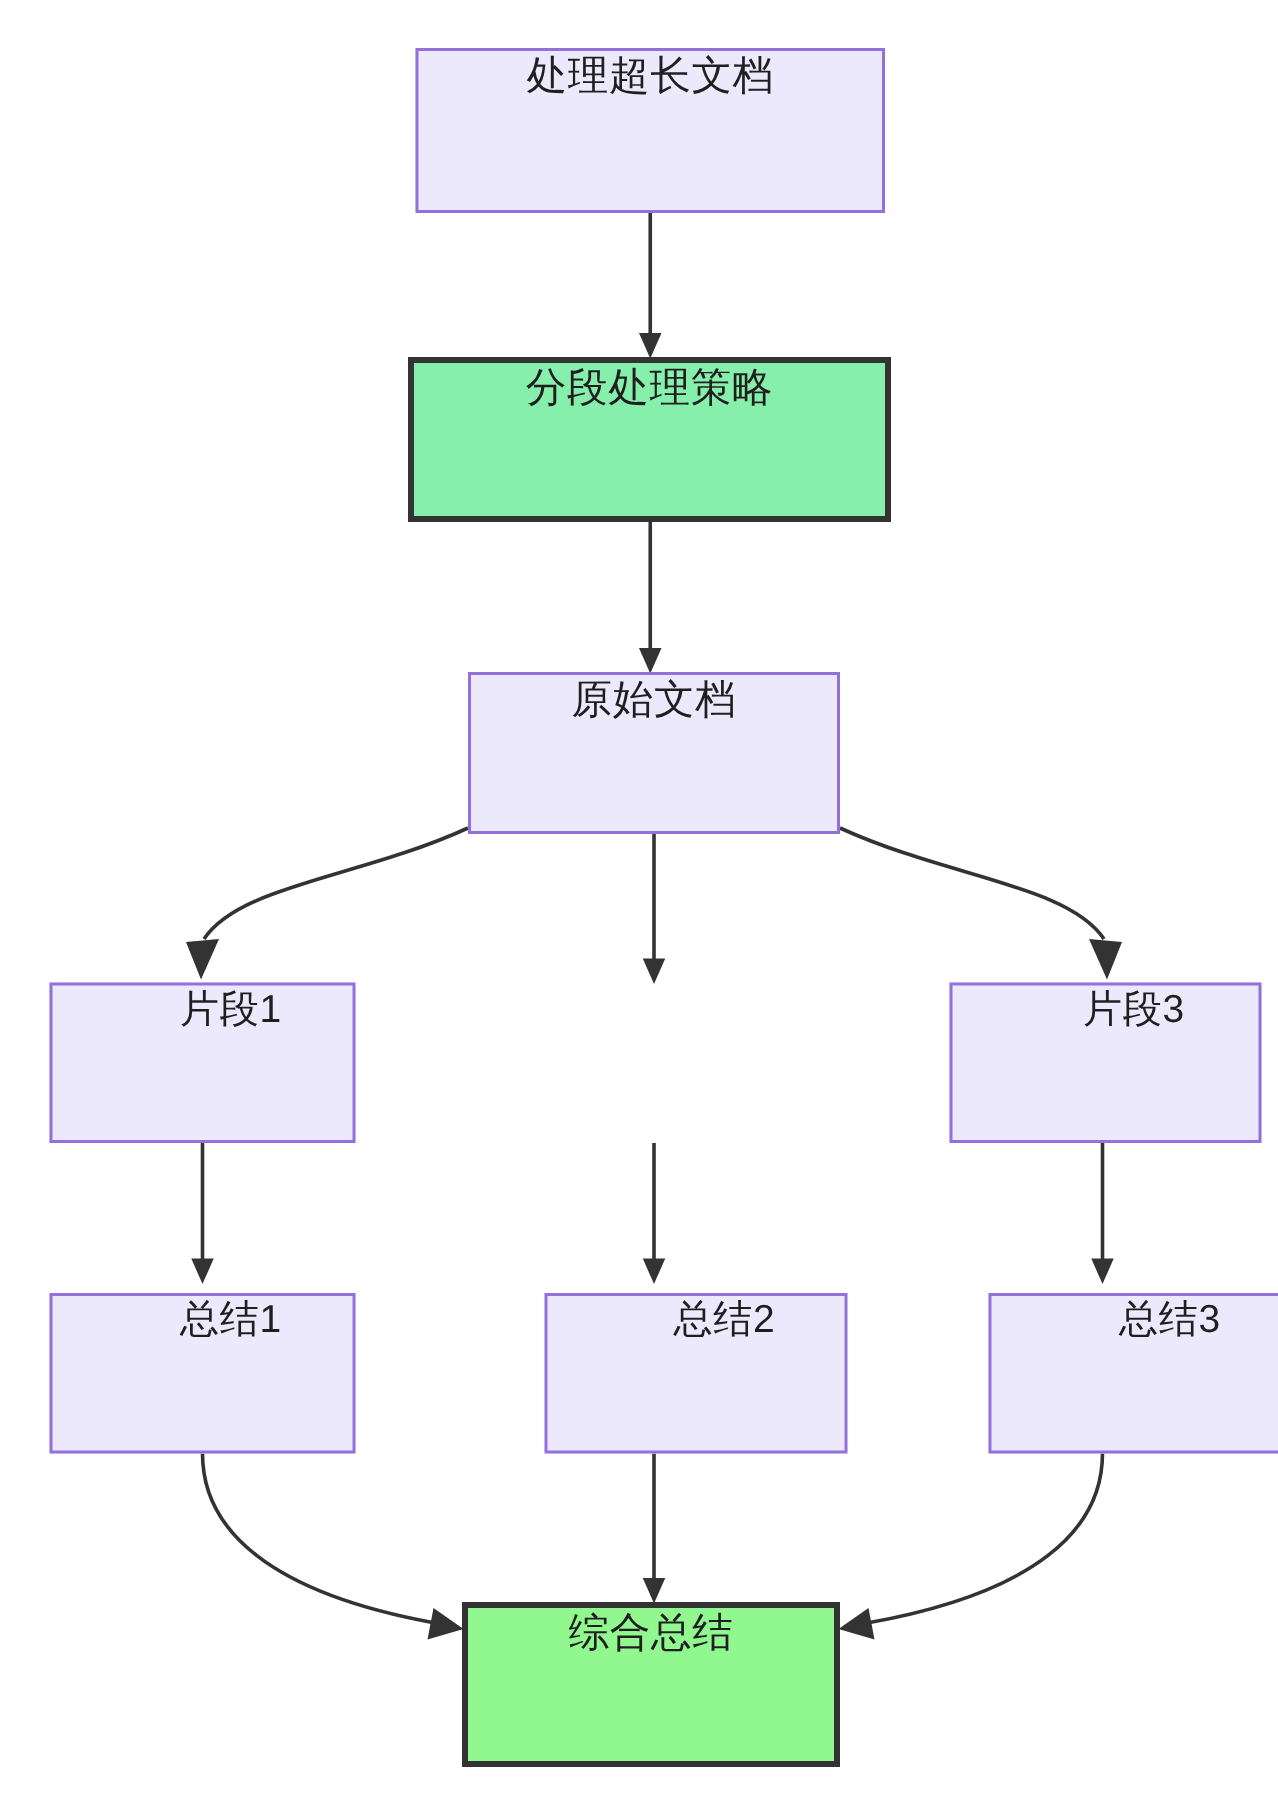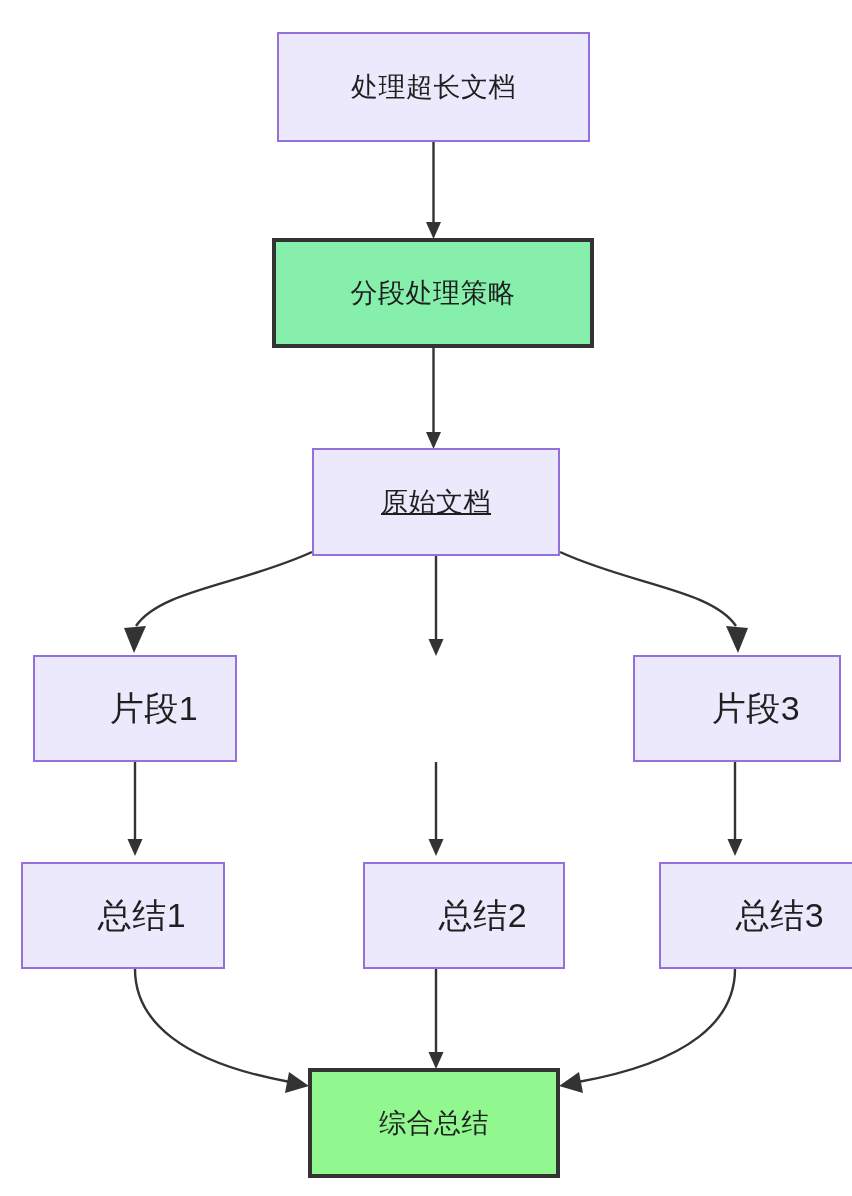--- a/index.html
+++ b/index.html
@@ -25,21 +25,21 @@
     left: 0;
     top: 0;
     width: 852px;
     height: 1196px;
     pointer-events: none;
   }
   .node {
     position: absolute;
     box-sizing: border-box;
     display: flex;
-    align-items: center;
+    align-items: flex-start;
     justify-content: center;
     text-align: center;
     color: #1f1f1f;
     line-height: 1.2;
     letter-spacing: 0.5px;
   }
   .node-default {
     background: #ece9fc;
     border: 2px solid #9370db;
     font-size: 27px;
@@ -48,21 +48,21 @@
     background: #86efac;
     border: 4px solid #333333;
     font-size: 27px;
   }
   .node-highlight-green {
     background: #91f88f;
     border: 4px solid #333333;
     font-size: 27px;
   }
   .node-small {
-    font-size: 34px;
+    font-size: 26px;
     padding-left: 38px;
   }
   .edge-path {
     fill: none;
     stroke: #333333;
     stroke-width: 2.4px;
   }
   .arrow-head {
     fill: #333333;
   }
@@ -131,34 +131,34 @@
   </svg>
 
   <div class="node node-default" style="left:277px; top:32px; width:313px; height:110px;">
     <span>处理超长文档</span>
   </div>
 
   <div class="node node-highlight-purple" style="left:272px; top:238px; width:322px; height:110px;">
     <span>分段处理策略</span>
   </div>
 
-  <div class="node node-default" style="left:312px; top:448px; width:248px; height:108px;text-decoration:underline;">
+  <div class="node node-default" style="left:312px; top:448px; width:248px; height:108px;">
     <span>原始文档</span>
   </div>
 
   <div class="node node-default node-small" style="left:33px; top:655px; width:204px; height:107px;">
     <span>片段1</span>
   </div>
 
 
   <div class="node node-default node-small" style="left:633px; top:655px; width:208px; height:107px;">
     <span>片段3</span>
   </div>
 
-  <div class="node node-default node-small" style="left:21px; top:862px; width:204px; height:107px;">
+  <div class="node node-default node-small" style="left:33px; top:862px; width:204px; height:107px;">
     <span>总结1</span>
   </div>
 
   <div class="node node-default node-small" style="left:335px; top:862px; width:202px; height:107px;margin-left:28px;">
     <span>总结2</span>
   </div>
 
   <div class="node node-default node-small" style="left:633px; top:862px; width:204px; height:107px;margin-left:26px;">
     <span>总结3</span>
   </div>

